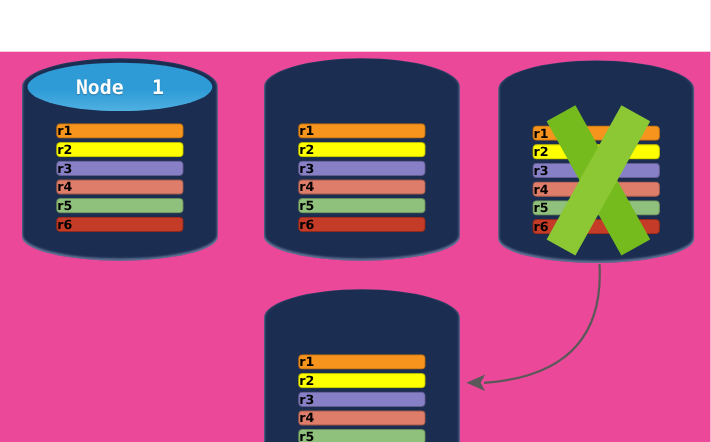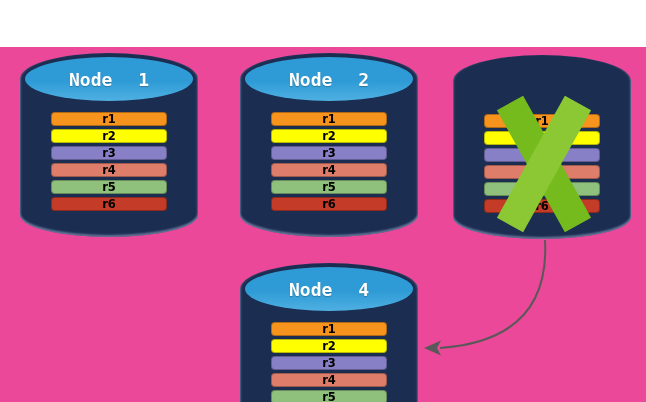--- a/index.html
+++ b/index.html
@@ -29,21 +29,21 @@
   .node-label{
     color:var(--c-node-text,#fff);
     font-family:"DejaVu Sans Mono","Liberation Mono",monospace;
     font-weight:bold;font-size:18px;word-spacing:15px;white-space:pre;
     text-shadow:0 1px 1px rgba(0,0,0,.25);
   }
   .rows{position:absolute;left:31px;right:31px;top:59px;}
   .row{
     box-sizing:border-box;height:14px;margin-bottom:3px;border-radius:4px;
     border:1px solid rgba(0,0,0,.28);
-    text-align:center;font-size:11.5px;line-height:12px;font-weight:bold;
+    font-size:11.5px;line-height:12px;font-weight:bold;
     color:var(--c-row-text,#000);
   }
   .x-svg{position:absolute;left:492px;top:53px;width:104px;height:128px;overflow:visible;z-index:4;}
   .arrow-svg{position:absolute;inset:0;width:646px;height:402px;z-index:1;pointer-events:none;}
 </style>
 </head>
 <body style="background: rgb(255, 255, 255);">
 
 <div class="canvas">
 
@@ -62,23 +62,20 @@
         <div class="row" style="background: rgb(255, 255, 0);">r2</div>
         <div class="row" style="background: rgb(136, 128, 198);">r3</div>
         <div class="row" style="background: rgb(221, 125, 106);">r4</div>
         <div class="row" style="background: rgb(143, 193, 125);">r5</div>
         <div class="row" style="background: rgb(196, 59, 39);">r6</div>
       </div>
   </div>
 
   <div class="node pos-n2">
     <div class="cyl-shell"></div>
-    <div class="cyl-top">
-      <span class="node-label">Node 2</span>
-    </div>
     <div class="rows">
         <div class="row" style="background: rgb(247, 148, 29);">r1</div>
         <div class="row" style="background: rgb(255, 255, 0);">r2</div>
         <div class="row" style="background: rgb(136, 128, 198);">r3</div>
         <div class="row" style="background: rgb(221, 125, 106);">r4</div>
         <div class="row" style="background: rgb(143, 193, 125);">r5</div>
         <div class="row" style="background: rgb(196, 59, 39);">r6</div>
       </div>
   </div>
 
@@ -94,23 +91,20 @@
       </div>
   </div>
 
   <svg class="x-svg" viewBox="0 0 104 128">
     <line class="x-line-a" x1="18" y1="3" x2="86" y2="125" stroke="#76BB1D" stroke-width="30" stroke-linecap="butt"></line>
     <line class="x-line-b" x1="86" y1="3" x2="18" y2="125" stroke="#8CC833" stroke-width="30" stroke-linecap="butt"></line>
   </svg>
 
   <div class="node pos-n4">
     <div class="cyl-shell"></div>
-    <div class="cyl-top">
-      <span class="node-label">Node 4</span>
-    </div>
     <div class="rows">
         <div class="row" style="background: rgb(247, 148, 29);">r1</div>
         <div class="row" style="background: rgb(255, 255, 0);">r2</div>
         <div class="row" style="background: rgb(136, 128, 198);">r3</div>
         <div class="row" style="background: rgb(221, 125, 106);">r4</div>
         <div class="row" style="background: rgb(143, 193, 125);">r5</div>
         <div class="row" style="background: rgb(196, 59, 39);">r6</div>
       </div>
   </div>
 

